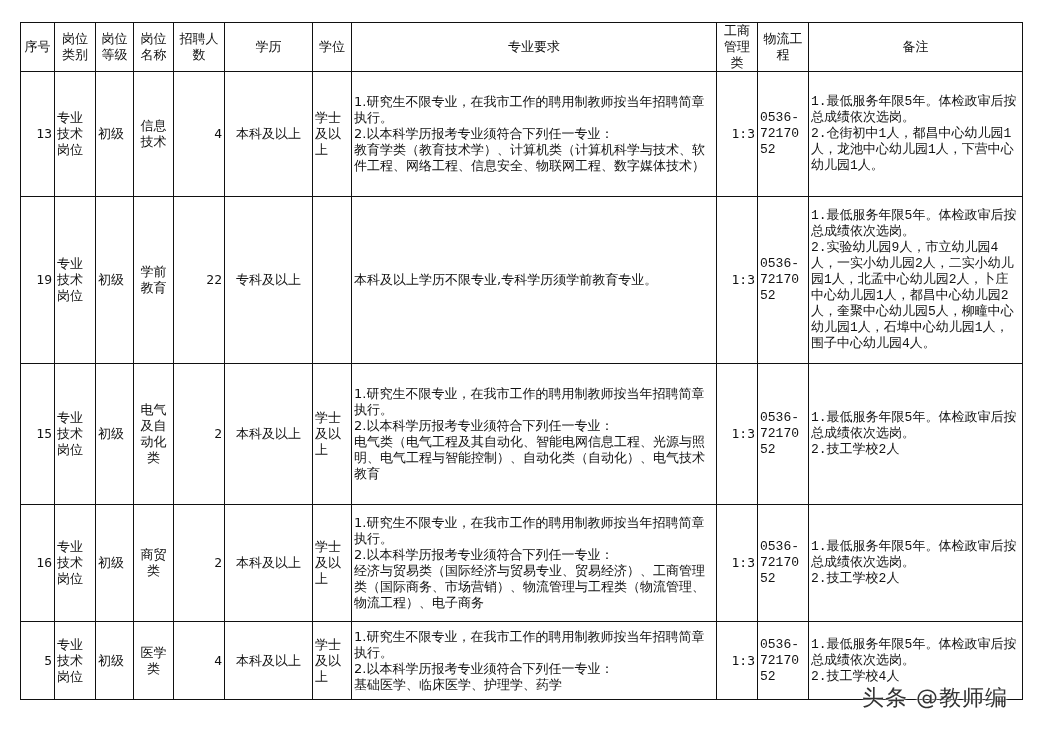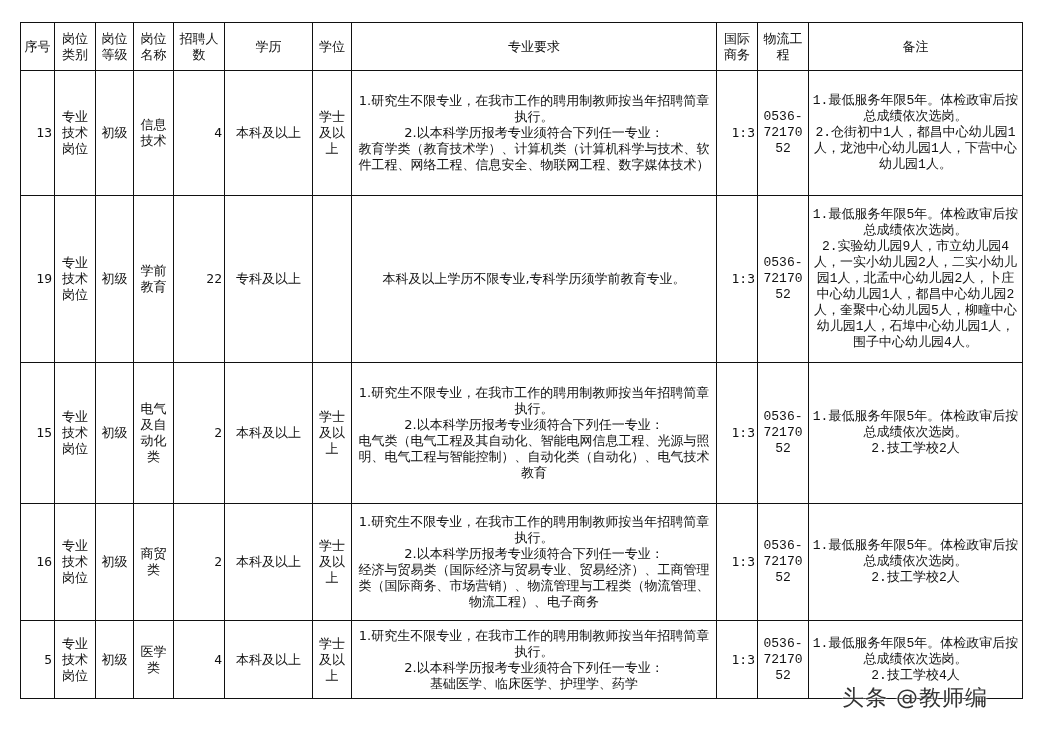--- a/index.html
+++ b/index.html
@@ -5,26 +5,26 @@
   html, body { margin: 0; padding: 0; background: #ffffff; }
   body { width: 1049px; height: 732px; position: relative; overflow: hidden;
          font-family: "DejaVu Sans", sans-serif; color: #111; }
   table.recruit { position: absolute; left: 20px; top: 22px; border-collapse: collapse;
                   table-layout: fixed; width: 1002px; }
   table.recruit td, table.recruit th { border: 1.4px solid #111; font-weight: normal;
                   font-size: 13px; line-height: 16px; padding: 0 2px; vertical-align: middle;
                   word-break: break-all; overflow: hidden; }
   th { text-align: center; font-size: 14px; line-height: 17px; }
   td.c { text-align: center; }
-  td.l { text-align: center; }
+  td.l { text-align: left; }
   td.num { font-family: "DejaVu Sans Mono", monospace; font-size: 12px; text-align: right; }
   td.phone { font-family: Liberation Mono, monospace; font-size: 12px; line-height: 16px; }
   td.req { font-size: 12.5px; line-height: 15px; padding-left: 2px; }
   td.note { font-size: 12.5px; line-height: 15px; padding-left: 2px; font-family: Liberation Mono, monospace; }
-  .watermark { position: absolute; left: 842px; top: 683px; font-size: 22px; color: #333;
+  .watermark { position: absolute; left: 862px; top: 683px; font-size: 22px; color: #333;
                font-family: "DejaVu Sans", sans-serif; letter-spacing: 1px;
                text-shadow: 0 0 2px #fff, 0 0 3px #fff; }
   .line { display: block; }
 </style>
 </head>
 <body>
 
 <table class="recruit">
   <colgroup>
     <col style="width:34px">
@@ -42,21 +42,21 @@
   <thead>
     <tr style="height:48px">
       <th>序号</th>
       <th>岗位类别</th>
       <th>岗位等级</th>
       <th>岗位名称</th>
       <th>招聘人数</th>
       <th>学历</th>
       <th>学位</th>
       <th>专业要求</th>
-      <th>国际商务</th>
+      <th>工商管理类</th>
       <th>物流工程</th>
       <th>备注</th>
     </tr>
   </thead>
   <tbody id="rows">
       <tr style="height: 125px;">
         <td class="c num">13</td>
         <td class="l">专业技术岗位</td>
         <td class="l">初级</td>
         <td class="c">信息技术</td>

